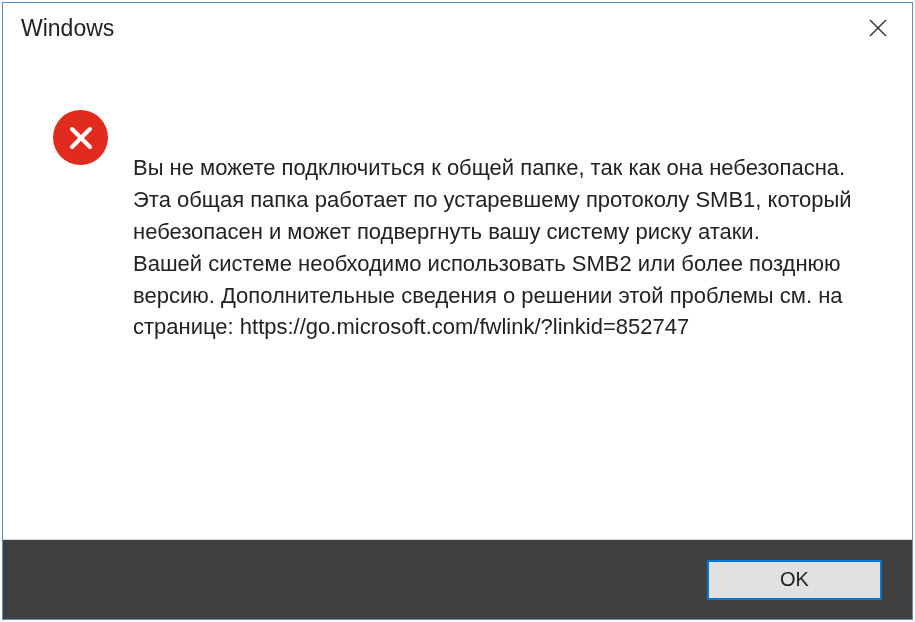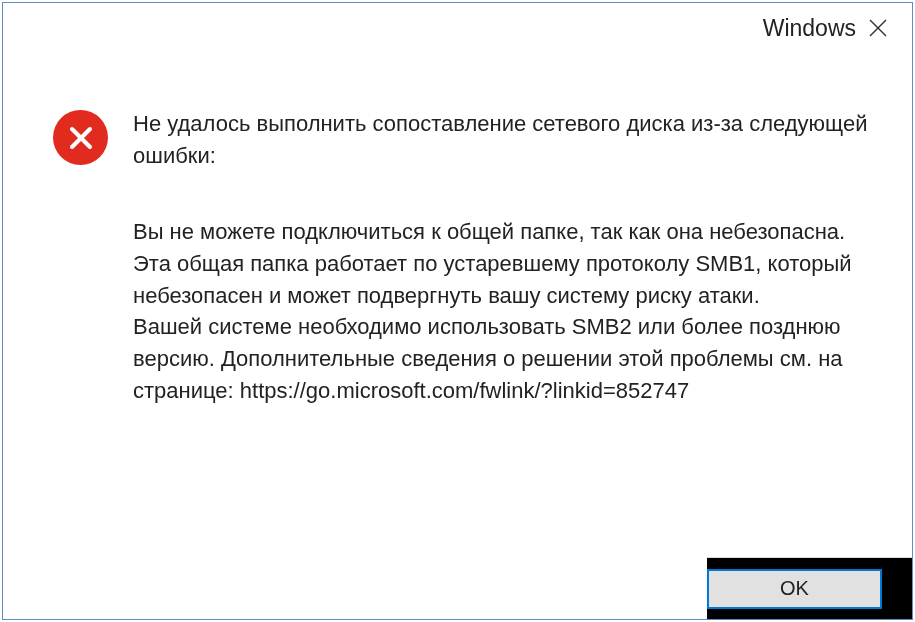--- a/index.html
+++ b/index.html
@@ -12,21 +12,20 @@
     }
     .dialog {
       width: 911px;
       height: 618px;
       margin: 2px;
       border: 1px solid #5a8fbf;
       background: #ffffff;
       display: flex;
       flex-direction: column;
       position: relative;
-      align-items: flex-end;
     }
     .titlebar {
       display: flex;
       align-items: center;
       justify-content: space-between;
       height: 50px;
       padding: 0 12px 0 18px;
       background: #ffffff;
     }
     .title-text {
@@ -78,22 +77,22 @@
       padding-right: 10px;
     }
     .msg-header {
       margin-bottom: 28px;
     }
     .msg-body {
       white-space: pre-line;
       margin-top: 44px;
     }
     .button-bar {
-      height: 62px;
-      background: #000000;
+      height: 80px;
+      background: #404040;
       border-top: 1px solid #d8d8d8;
       display: flex;
       align-items: center;
       justify-content: flex-end;
       padding-right: 30px;
     }
     .ok-button {
       width: 175px;
       height: 40px;
       background: #e1e1e1;
@@ -125,21 +124,20 @@
   <div class="content">
     <div class="icon-col">
       <div class="error-icon">
         <svg viewBox="0 0 30 30">
           <line x1="6" y1="6" x2="24" y2="24" stroke="#fff" stroke-width="4" stroke-linecap="round"></line>
           <line x1="24" y1="6" x2="6" y2="24" stroke="#fff" stroke-width="4" stroke-linecap="round"></line>
         </svg>
       </div>
     </div>
     <div class="text-col">
-      <div class="msg-header">Не удалось выполнить сопоставление сетевого диска из-за следующей ошибки:</div>
       <div class="msg-body">Вы не можете подключиться к общей папке, так как она небезопасна. Эта общая папка работает по устаревшему протоколу SMB1, который небезопасен и может подвергнуть вашу систему риску атаки.
 Вашей системе необходимо использовать SMB2 или более позднюю версию. Дополнительные сведения о решении этой проблемы см. на странице: https://go.microsoft.com/fwlink/?linkid=852747</div>
     </div>
   </div>
 
   <div class="button-bar">
     <button class="ok-button">OK</button>
   </div>
 
 </div>

